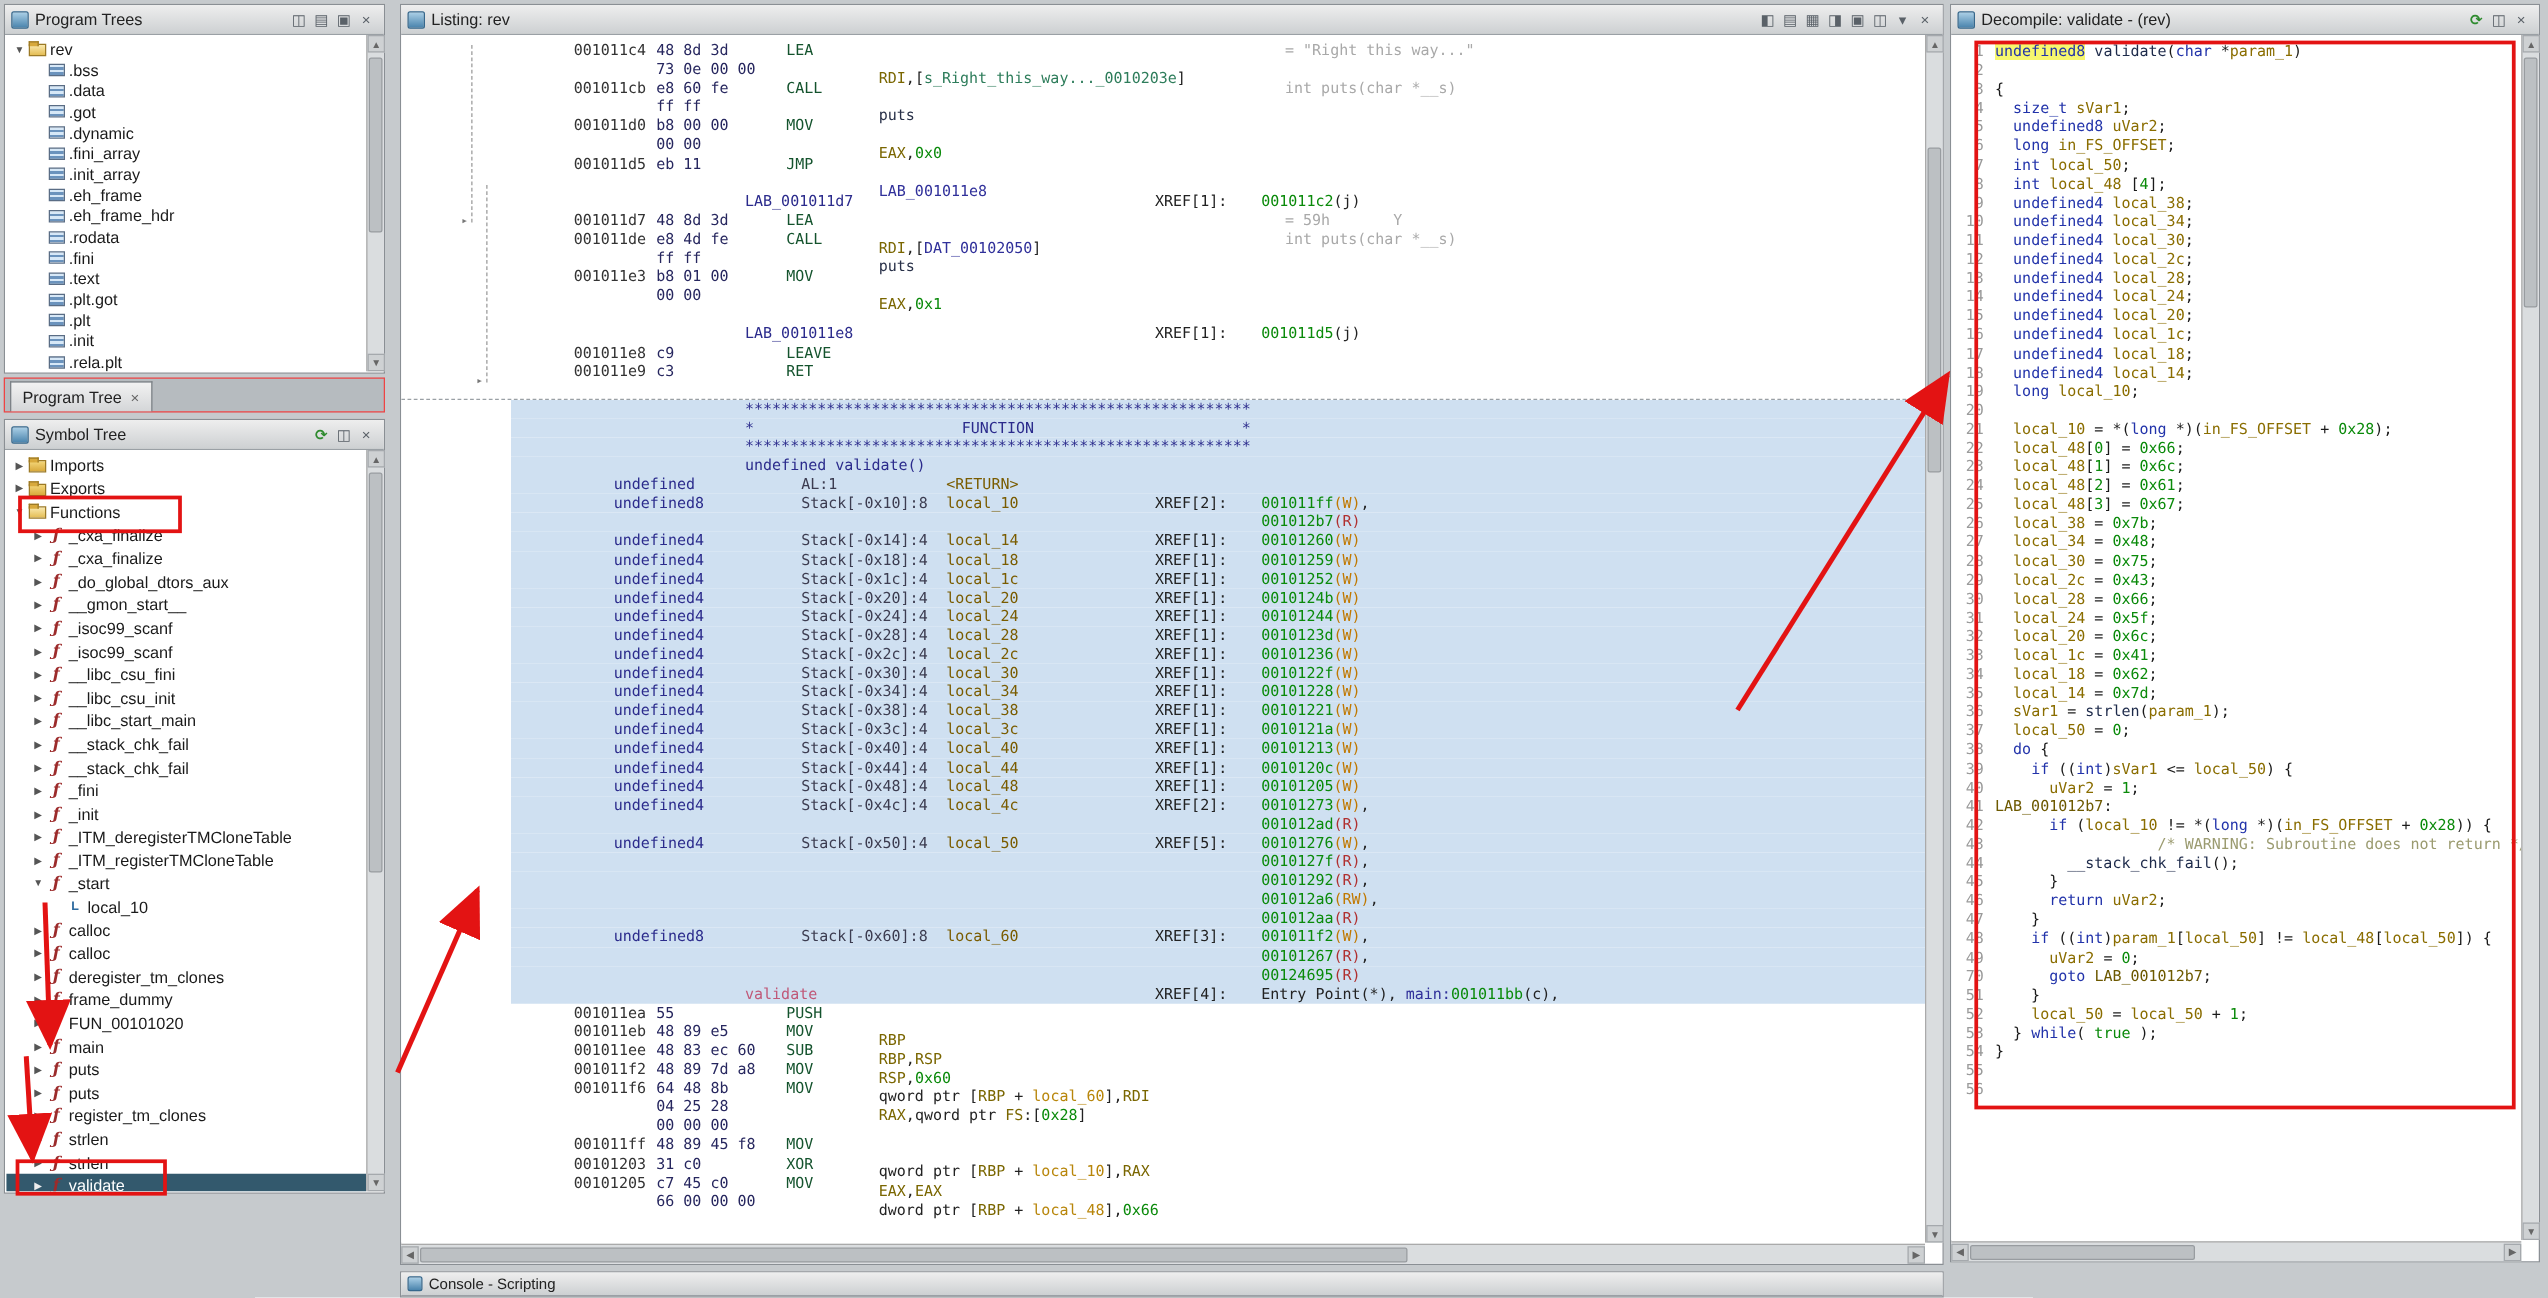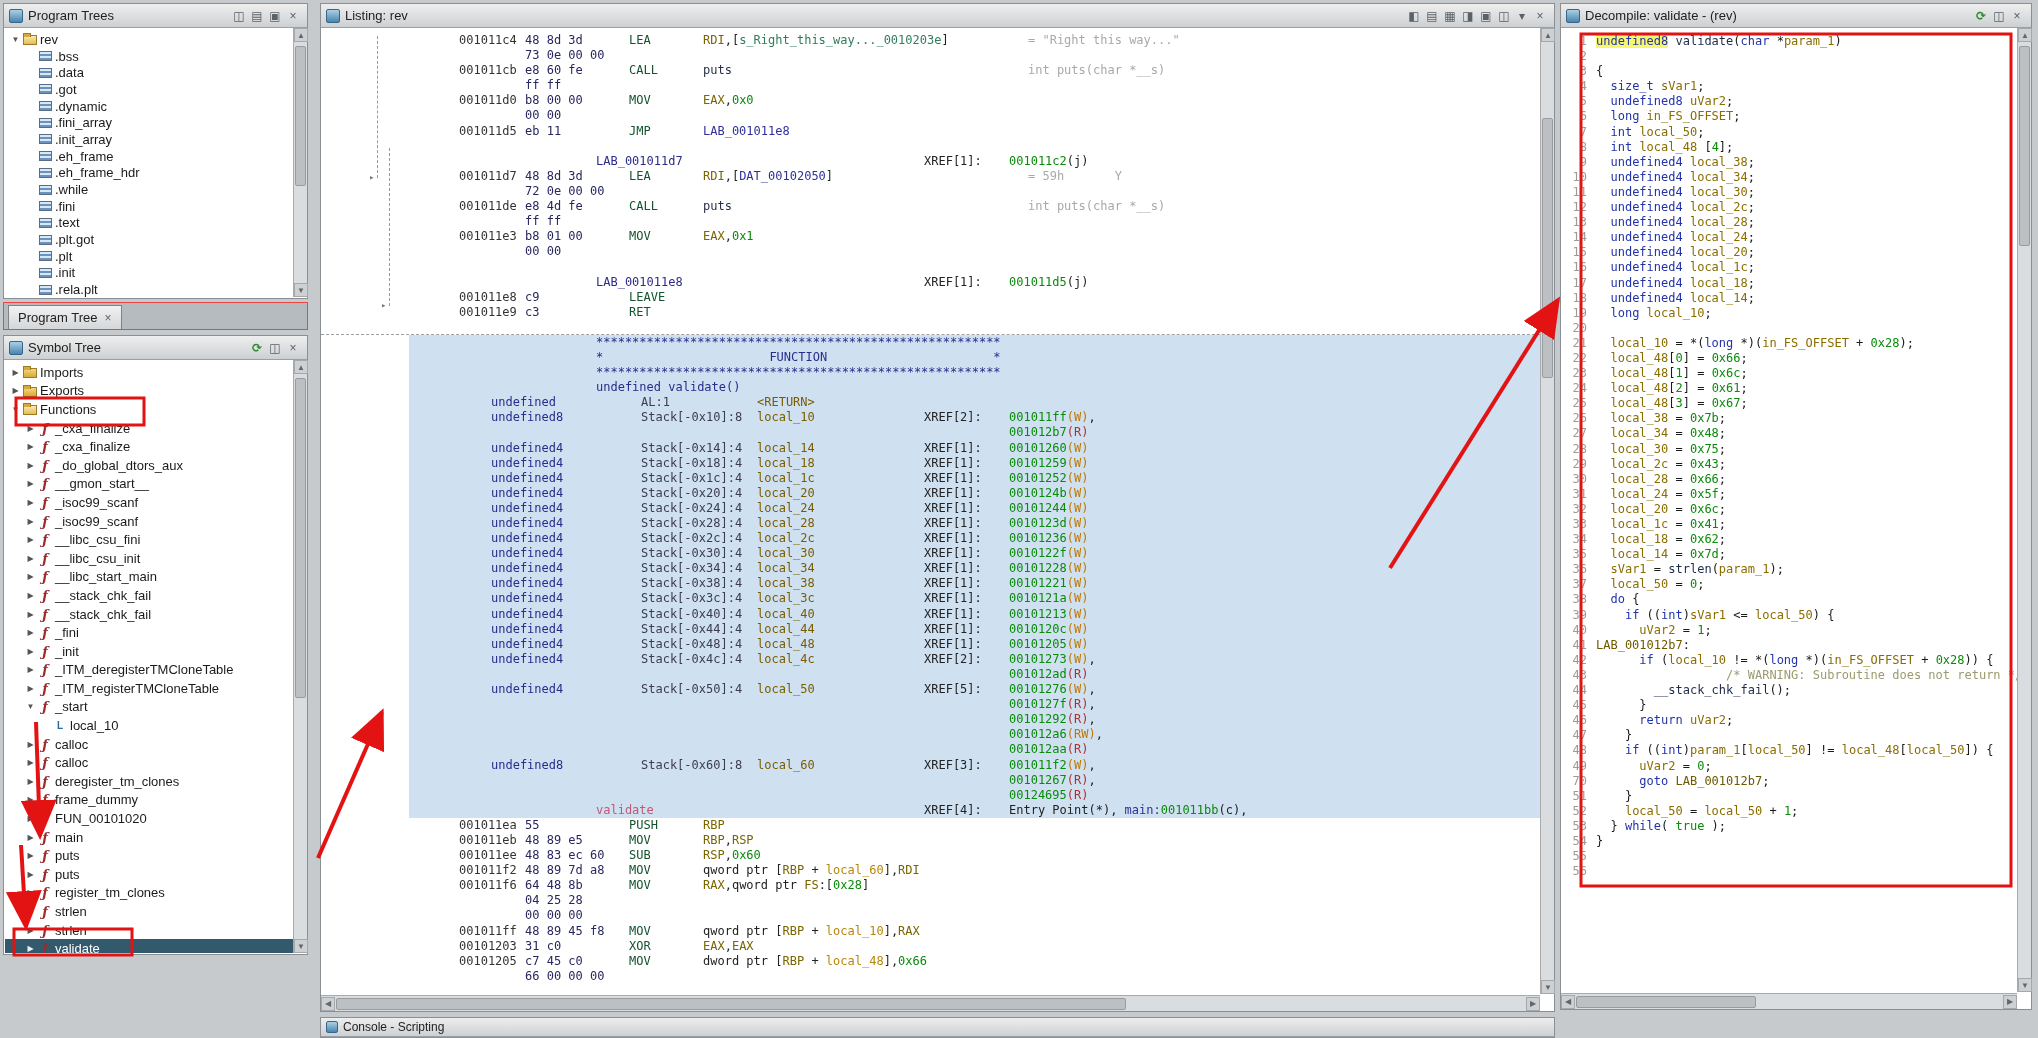--- a/index.html
+++ b/index.html
@@ -43,21 +43,21 @@
   .mono{font-family:"DejaVu Sans Mono","Liberation Mono",monospace;}
   .lst-content{position:absolute;top:24px;left:0;right:14px;bottom:17px;overflow:hidden;font-size:12px;background:#fff;padding-top:5px;}
   .lrow{position:relative;height:15.1px;white-space:pre;}
   .lrow.sel{background:linear-gradient(to right,transparent 0,transparent 88px,#cfe0f1 88px);}
   .lrow.hr{border-bottom:1px dashed #9aa0a5;}
   .lrow>span{position:absolute;top:0;}
   .lrow>span span{position:static;}
   .cA{left:138px;color:#333;}
   .cB{left:204px;color:#27275f;}
   .cM{left:308px;color:#14532d;}
-  .cO{left:382px;color:#222;}
+  .cO{left:382px;color:#222;margin-top:22px;}
   .cC{left:707px;color:#a9a9a9;}
   .cL{left:275px;color:#2b2b8c;}
   .cT{left:170px;color:#2b2b8c;}
   .cS{left:320px;color:#3c3c50;}
   .cN{left:436px;color:#7a5c00;}
   .cXL{left:603px;color:#222;}
   .cX{left:688px;color:#222;}
   .fname{color:#c05878;}
   .k-r{color:#7a6600;} .k-n{color:#0a8a0a;} .k-lb{color:#30309a;} .k-str{color:#2e7d5b;}
   .k-fn{color:#283048;} .k-var{color:#b8860b;} .k-p{color:#222;}
@@ -164,21 +164,21 @@
           <span class="icon icon-mem">
             <i></i>
           </span>
           <span class="tlabel">.eh_frame_hdr</span>
         </div>
         <div class="trow" style="height: 16.7px; padding-left: 19px;">
           <span class="exp"></span>
           <span class="icon icon-mem">
             <i></i>
           </span>
-          <span class="tlabel">.while</span>
+          <span class="tlabel">.rodata</span>
         </div>
         <div class="trow" style="height: 16.7px; padding-left: 19px;">
           <span class="exp"></span>
           <span class="icon icon-mem">
             <i></i>
           </span>
           <span class="tlabel">.fini</span>
         </div>
         <div class="trow" style="height: 16.7px; padding-left: 19px;">
           <span class="exp"></span>
@@ -460,21 +460,20 @@
           <div class="lrow"><span class="cA">001011c4</span><span class="cB">48 8d 3d</span><span class="cM">LEA</span><span class="cO"><span class="k-r">RDI</span><span class="k-p">,[</span><span class="k-str">s_Right_this_way..._0010203e</span><span class="k-p">]</span></span><span class="cC">= "Right this way..."</span></div>
           <div class="lrow"><span class="cB">73 0e 00 00</span></div>
           <div class="lrow"><span class="cA">001011cb</span><span class="cB">e8 60 fe</span><span class="cM">CALL</span><span class="cO"><span class="k-fn">puts</span></span><span class="cC">int puts(char *__s)</span></div>
           <div class="lrow"><span class="cB">ff ff</span></div>
           <div class="lrow"><span class="cA">001011d0</span><span class="cB">b8 00 00</span><span class="cM">MOV</span><span class="cO"><span class="k-r">EAX</span><span class="k-p">,</span><span class="k-n">0x0</span></span></div>
           <div class="lrow"><span class="cB">00 00</span></div>
           <div class="lrow"><span class="cA">001011d5</span><span class="cB">eb 11</span><span class="cM">JMP</span><span class="cO"><span class="k-lb">LAB_001011e8</span></span></div>
           <div class="lrow"></div>
           <div class="lrow"><span class="cL">LAB_001011d7</span><span class="cXL">XREF[1]:</span><span class="cX"><span class="k-xa">001011c2</span><span class="k-p">(j)</span></span></div>
           <div class="lrow"><span class="cA">001011d7</span><span class="cB">48 8d 3d</span><span class="cM">LEA</span><span class="cO"><span class="k-r">RDI</span><span class="k-p">,[</span><span class="k-lb">DAT_00102050</span><span class="k-p">]</span></span><span class="cC">= 59h       Y</span></div>
-          <div class="lrow"><span class="cB">72 0e 00 00</span></div>
           <div class="lrow"><span class="cA">001011de</span><span class="cB">e8 4d fe</span><span class="cM">CALL</span><span class="cO"><span class="k-fn">puts</span></span><span class="cC">int puts(char *__s)</span></div>
           <div class="lrow"><span class="cB">ff ff</span></div>
           <div class="lrow"><span class="cA">001011e3</span><span class="cB">b8 01 00</span><span class="cM">MOV</span><span class="cO"><span class="k-r">EAX</span><span class="k-p">,</span><span class="k-n">0x1</span></span></div>
           <div class="lrow"><span class="cB">00 00</span></div>
           <div class="lrow"></div>
           <div class="lrow"><span class="cL">LAB_001011e8</span><span class="cXL">XREF[1]:</span><span class="cX"><span class="k-xa">001011d5</span><span class="k-p">(j)</span></span></div>
           <div class="lrow"><span class="cA">001011e8</span><span class="cB">c9</span><span class="cM">LEAVE</span></div>
           <div class="lrow"><span class="cA">001011e9</span><span class="cB">c3</span><span class="cM">RET</span></div>
           <div class="lrow hr"></div>
           <div class="lrow sel"><span class="cL">********************************************************</span></div>

